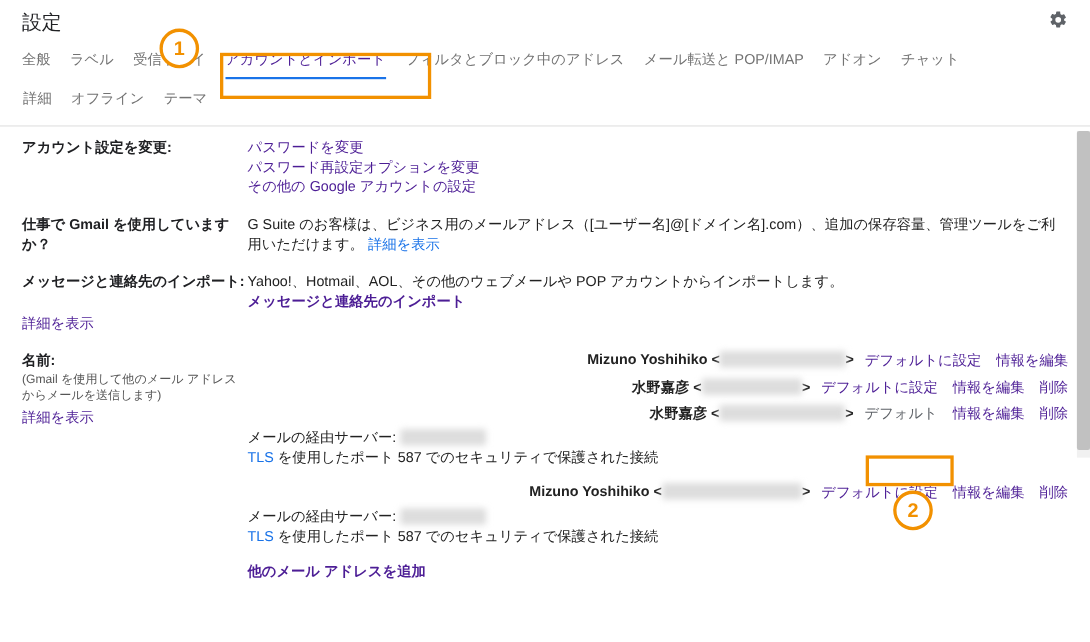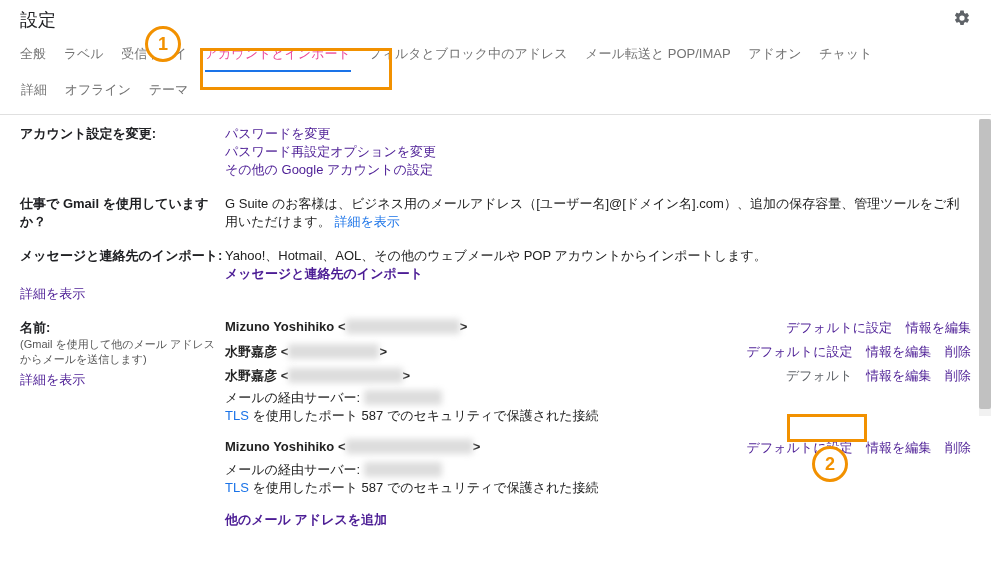--- a/index.html
+++ b/index.html
@@ -41,21 +41,21 @@
     line-height: 28px;
   }
   .tab {
     display: inline-block;
     margin-right: 14px;
     color: #737373;
     cursor: pointer;
     font-size: 13px;
   }
   .tab.active {
-    color: #ec4899;
+    color: #4c1d95;
     border-bottom: 2px solid #1a73e8;
     padding-bottom: 2px;
   }
   .tabline2 { margin-top: 4px; padding-left: 21px; }
   .divider {
     border-top: 1px solid #e0e0e0;
     margin: 10px 0 0 0;
   }
   .content {
     padding: 10px 20px 20px 20px;
@@ -88,20 +88,21 @@
     color: #4c1d95;
     text-decoration: none;
     cursor: pointer;
   }
   .inline-link { color: #1a73e8; cursor: pointer; }
   .row-flex {
     display: flex;
     justify-content: space-between;
     align-items: flex-start;
     margin-bottom: 4px;
+    text-align: right;
   }
   .row-left { flex: 1; }
   .row-actions { white-space: nowrap; }
   .row-actions span { margin-left: 10px; }
   .subinfo { color: #222; }
   .blur {
     display: inline-block;
     background: #ddd;
     color: #ddd;
     filter: blur(3px);

